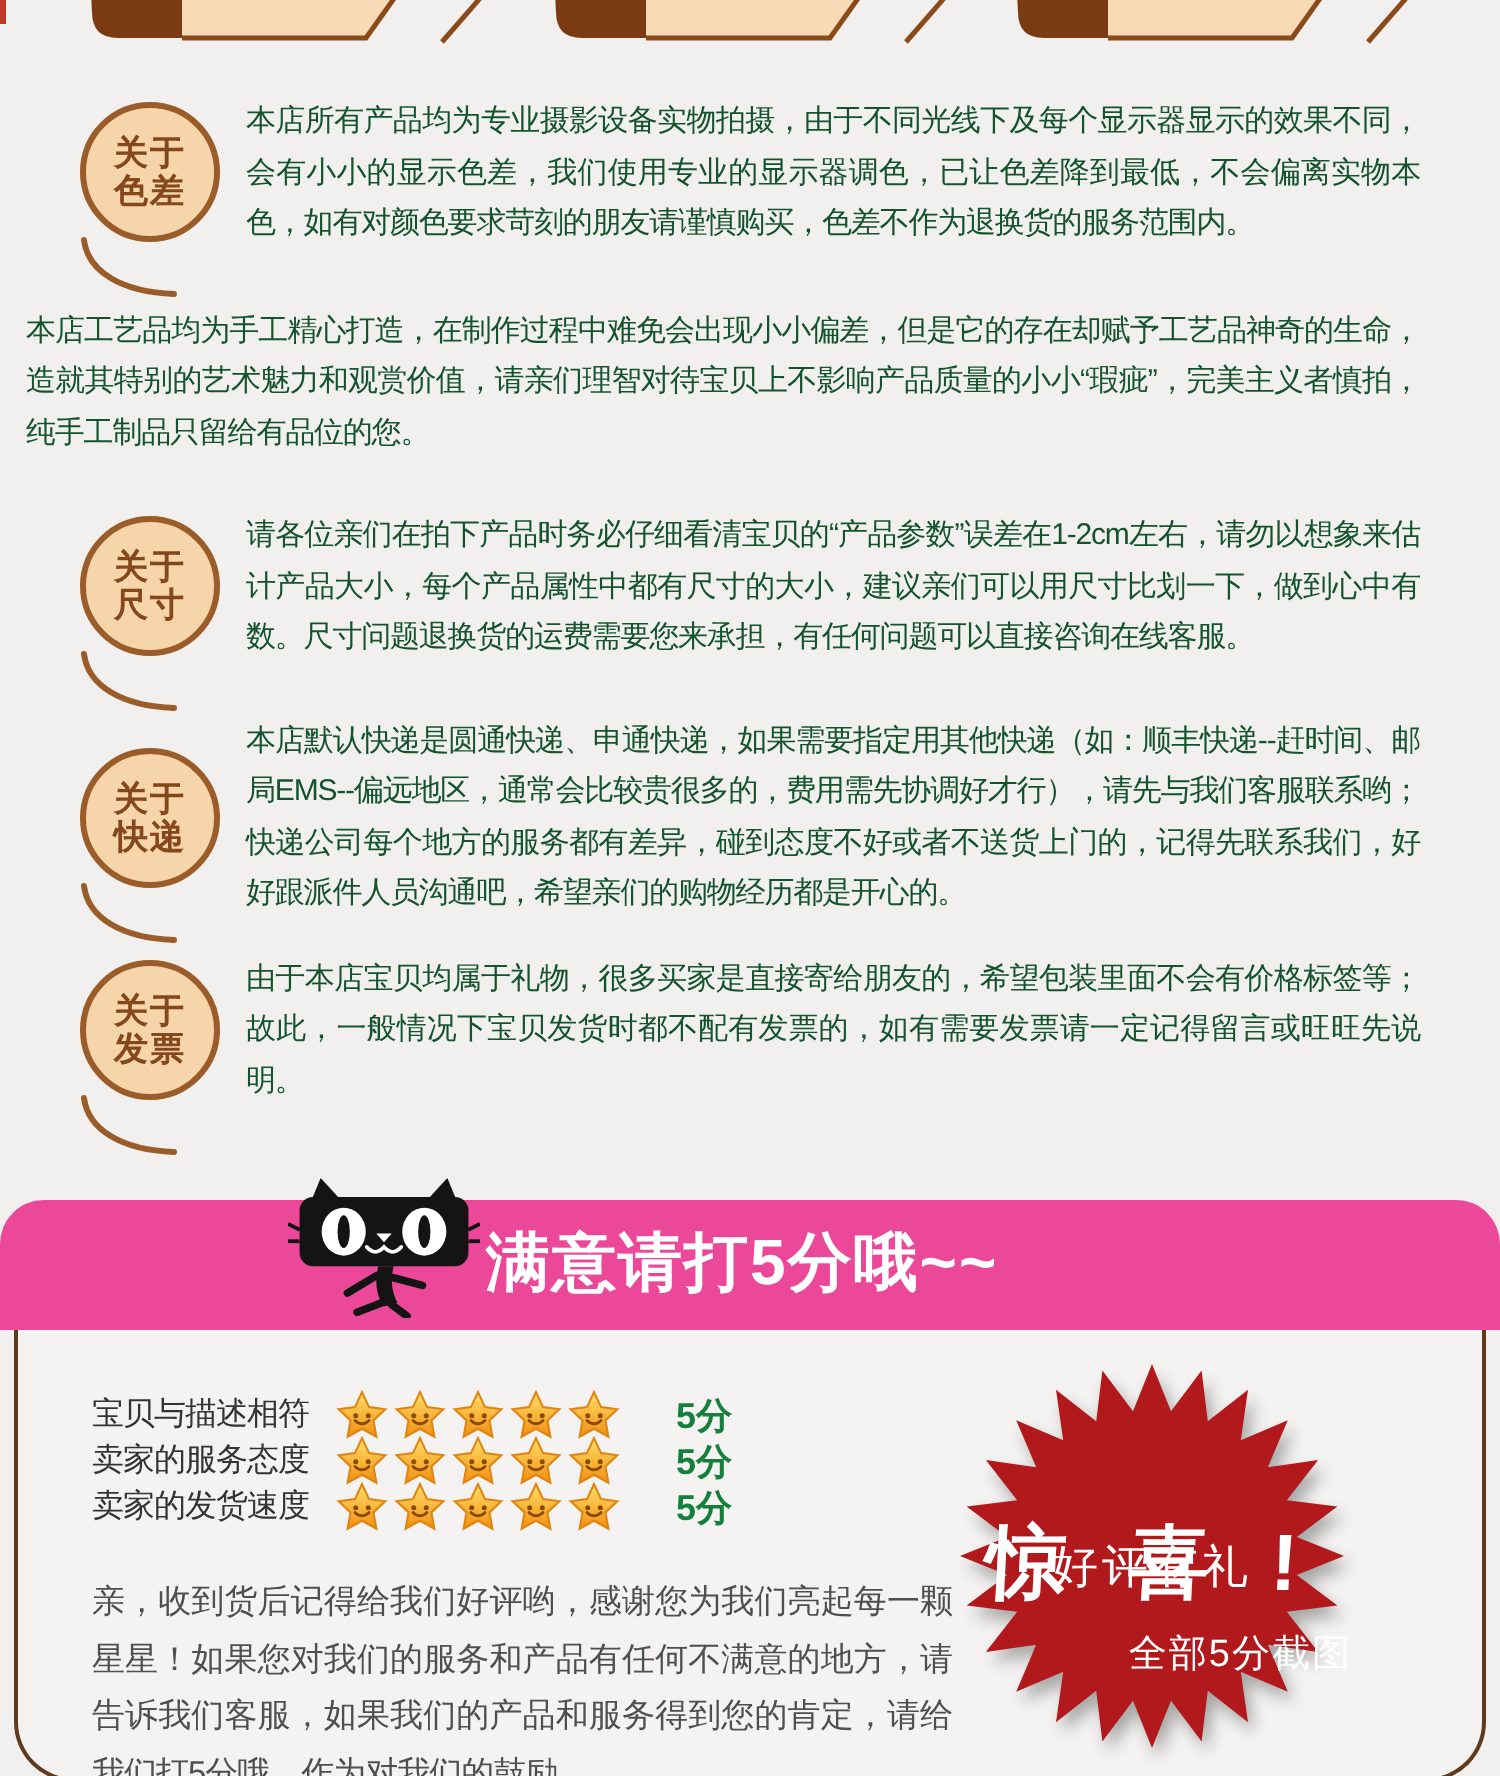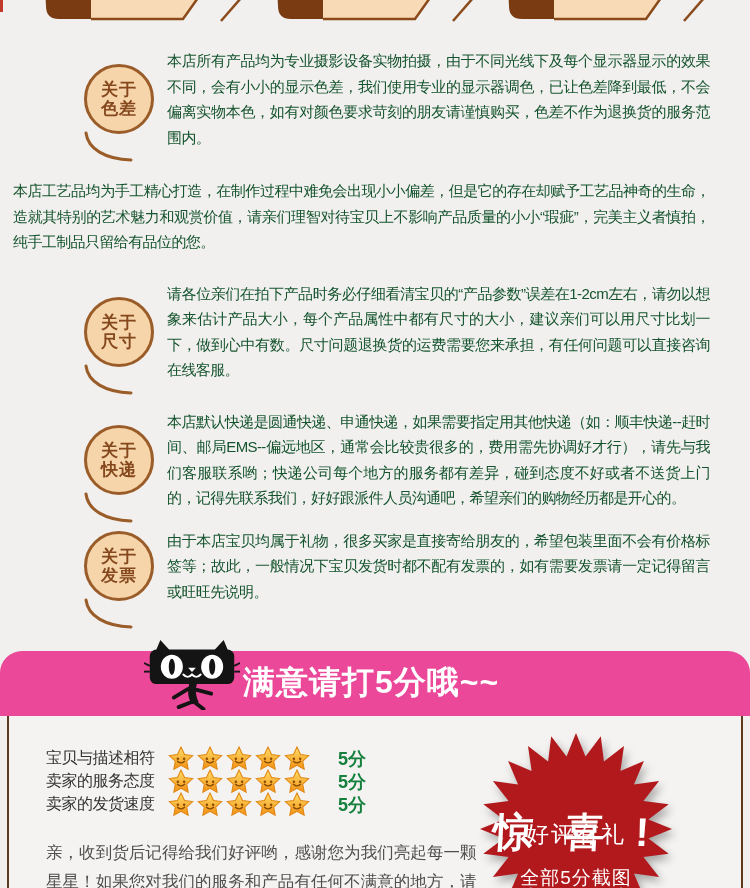--- a/index.html
+++ b/index.html
@@ -8,21 +8,21 @@
     background:#f1f0ee;
     font-family:"Liberation Sans","DejaVu Sans",sans-serif;
     -webkit-font-smoothing:antialiased;
   }
   
   .top-decor{position:absolute;top:0;left:0;width:750px;height:26px;}
   .red-sliver{position:absolute;top:0;left:0;width:3px;height:12px;background:#c0392b;}
   
   .faq{padding-top:48px;}
   .faq-row{display:flex;align-items:center;}
-  .badge-col{width:110px;flex:0 0 110px;display:flex;justify-content:flex-end;position:relative;padding-left:44px;}
+  .badge-col{width:110px;flex:0 0 110px;display:flex;justify-content:flex-end;position:relative;}
   .badge{
     position:relative;width:64px;height:64px;border-radius:50%;
     background:#f7d5ab;border:3px solid #9a5c28;box-sizing:content-box;
     display:flex;flex-direction:column;align-items:center;justify-content:center;
     color:#85481d;font-weight:bold;font-size:17px;line-height:19px;letter-spacing:1px;
   }
   .badge-tail{position:absolute;left:-6px;top:64px;}
   .faq-text{
     flex:1;margin-left:13px;padding-right:40px;
     font-size:15px;line-height:25.5px;color:#14532d;letter-spacing:-0.6px;
@@ -248,15 +248,15 @@
   </div>
 
   <div class="thanks">亲，收到货后记得给我们好评哟，感谢您为我们亮起每一颗星星！如果您对我们的服务和产品有任何不满意的地方，请告诉我们客服，如果我们的产品和服务得到您的肯定，请给我们打5分哦，作为对我们的鼓励。</div>
 
   <div class="burst-wrap">
     <svg width="200" height="200" viewBox="0 0 200 200">
       <polygon id="burst-shape" fill="#b2191d" points="100.0,4.0 109.5,27.6 124.8,7.3 127.9,32.6 148.0,16.9 144.4,42.1 167.9,32.1 157.9,55.6 183.1,52.0 167.4,72.1 192.7,75.2 172.4,90.5 196.0,100.0 172.4,109.5 192.7,124.8 167.4,127.9 183.1,148.0 157.9,144.4 167.9,167.9 144.4,157.9 148.0,183.1 127.9,167.4 124.8,192.7 109.5,172.4 100.0,196.0 90.5,172.4 75.2,192.7 72.1,167.4 52.0,183.1 55.6,157.9 32.1,167.9 42.1,144.4 16.9,148.0 32.6,127.9 7.3,124.8 27.6,109.5 4.0,100.0 27.6,90.5 7.3,75.2 32.6,72.1 16.9,52.0 42.1,55.6 32.1,32.1 55.6,42.1 52.0,16.9 72.1,32.6 75.2,7.3 90.5,27.6"></polygon>
     </svg>
     <div class="burst-text burst-line1" style="position:absolute;left:0;margin-top:46px;">好评有礼</div>
     <div class="burst-text burst-line2" style="position:absolute;left:0;">惊 喜 !</div>
-    <div class="burst-text burst-line3" style="position:absolute;left:0;">全部5分截图</div>
+    <div class="burst-text burst-line3" style="position:absolute;left:0;text-align:right;">全部5分截图</div>
   </div>
 </div>
 
 </body></html>

